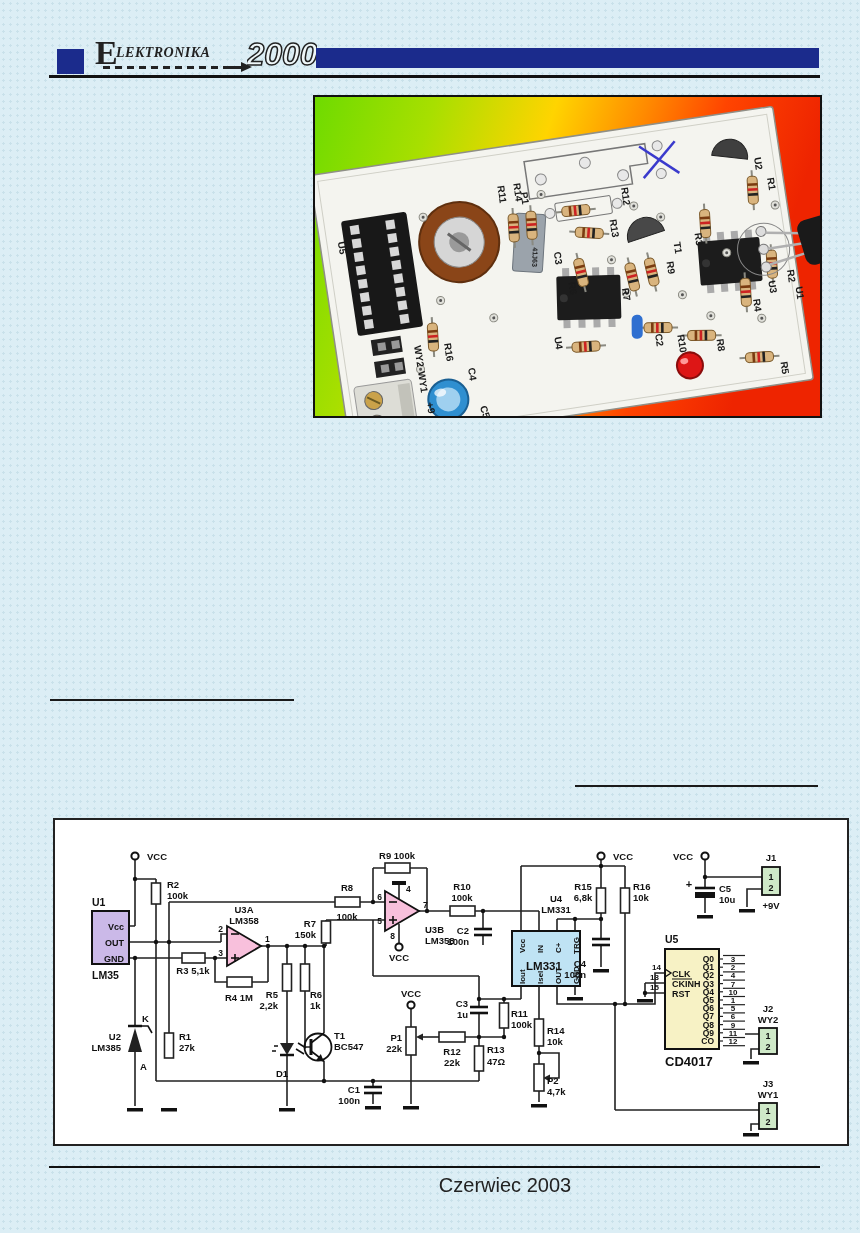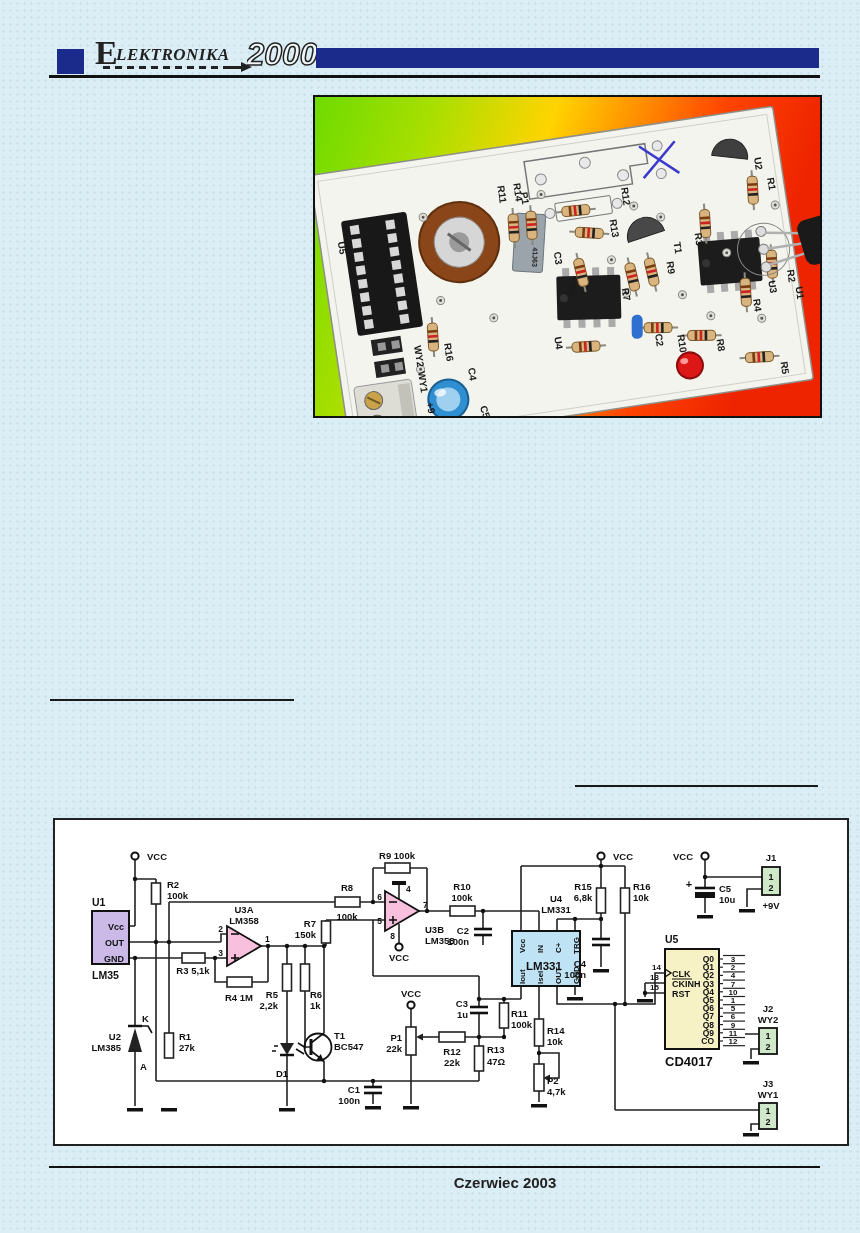--- a/index.html
+++ b/index.html
@@ -6,35 +6,35 @@
   .page{width:860px;height:1233px;position:relative;overflow:hidden;
     background-color:#dceef5;
     background-image:radial-gradient(#c9e1ea 1px, transparent 1.3px);
     background-size:7px 7px;
     font-family:"Liberation Sans", sans-serif;}
   .navy-square{position:absolute;left:57px;top:49px;width:27px;height:25px;background:#1b2b8c;}
   .navy-bar{position:absolute;left:316px;top:48px;width:503px;height:20px;background:#1b2b8c;}
   .header-rule{position:absolute;left:49px;top:75px;width:771px;height:3px;background:#111;}
   .logo{position:absolute;left:95px;top:36px;width:215px;height:42px;color:#222;}
   .logo-e{position:absolute;left:0;top:0;font-family:"Liberation Serif",serif;font-weight:bold;font-size:34px;line-height:34px;}
-  .logo-rest{position:absolute;left:21px;top:9px;font-family:"Liberation Serif",serif;font-weight:bold;font-style:italic;font-size:17px;letter-spacing:0.5px;}
+  .logo-rest{position:absolute;left:21px;top:9px;font-family:"Liberation Serif",serif;font-weight:bold;font-style:italic;font-size:14px;letter-spacing:0.5px;}
   .logo-arrow{position:absolute;left:8px;top:30px;width:120px;height:3px;
     background:repeating-linear-gradient(90deg,#222 0 7px,transparent 7px 12px);}
   .logo-arrow-solid{position:absolute;left:128px;top:30px;width:18px;height:3px;background:#222;}
   .logo-arrow-head{position:absolute;left:146px;top:26px;width:0;height:0;
     border-left:11px solid #222;border-top:5.5px solid transparent;border-bottom:5.5px solid transparent;}
   .logo-year{position:absolute;left:152px;top:-4px;width:70px;height:46px;}
   .photo-frame{position:absolute;left:313px;top:95px;width:505px;height:319px;border:2px solid #111;
     background:linear-gradient(108deg,#6edb00 0%,#a8df00 20%,#ffd400 40%,#ff8a00 55%,#ff4400 68%,#ee2400 85%);}
   .rule-a{position:absolute;left:50px;top:699px;width:244px;height:2px;background:#1a1a1a;}
   .rule-b{position:absolute;left:575px;top:785px;width:243px;height:2px;background:#1a1a1a;}
   .schematic-box{position:absolute;left:53px;top:818px;width:792px;height:324px;background:#fff;border:2px solid #222;box-sizing:content-box;text-decoration:underline;}
   .footer-rule{position:absolute;left:49px;top:1166px;width:771px;height:2px;background:#111;}
   .footer-date{position:absolute;left:340px;top:1174px;width:330px;text-align:center;
-    font-size:15px;font-weight:bold;color:#222;}
+    font-size:20px;font-weight:normal;color:#222;}
   svg text{font-family:"Liberation Sans", sans-serif;}
 </style>
 </head>
 <body>
 
 <div class="page">
 
   <div>
     <div class="navy-square"></div>
     <div class="logo">

